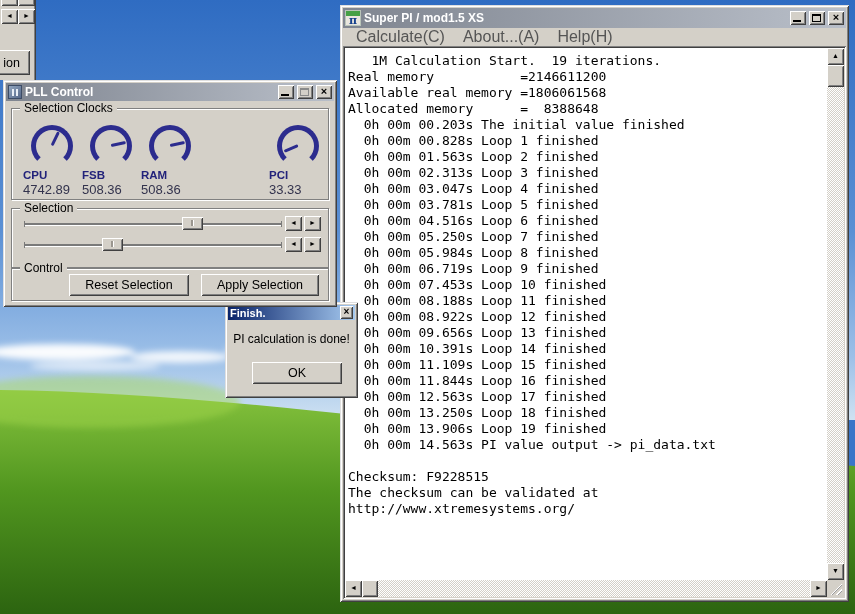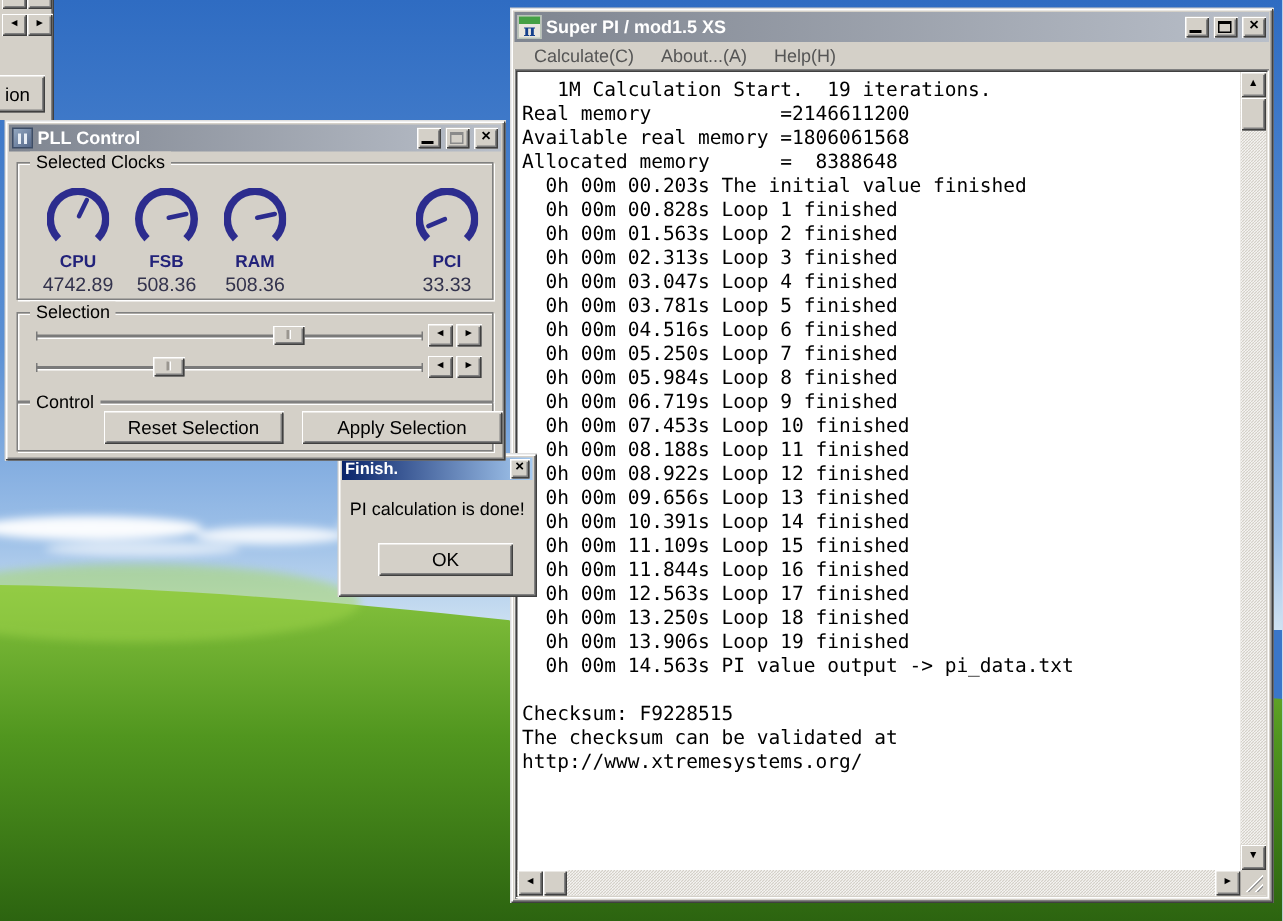--- a/index.html
+++ b/index.html
@@ -29,21 +29,21 @@
 
   .groupbox{position:absolute;border:1px solid #808080;
     box-shadow:inset 1px 1px 0 #fff,1px 1px 0 #fff;}
   .groupbox>.gb-label{position:absolute;top:-8px;left:8px;background:#d4d0c8;
     padding:0 4px;font-size:12px;color:#000;line-height:14px;}
 
   .btn{display:flex;align-items:center;justify-content:center;
     font-size:12.5px;color:#000;cursor:default;}
 
   
-  .dial-cell{position:absolute;width:58px;top:10px;text-align:center;}
+  .dial-cell{position:absolute;width:58px;top:10px;}
   .dial{position:relative;width:42px;height:42px;margin:6px auto 0;
     border:5px solid #2c2c8e;border-bottom-color:transparent;border-radius:50%;}
   .needle{position:absolute;left:50%;top:50%;width:15px;height:3px;margin-top:-2px;
     background:#2c2c8e;border-radius:2px;transform-origin:0 50%;}
   .dial-label{margin-top:2px;font-size:11.5px;font-weight:bold;color:#22227a;}
   .dial-value{margin-top:1px;font-size:13px;color:#33334d;}
 
   
   .rail-wrap{position:absolute;left:12px;width:258px;height:13px;}
   .rail{position:absolute;left:0;right:0;top:6px;height:2px;background:#7a7a7a;
@@ -51,21 +51,21 @@
   .rail:before,.rail:after{content:"";position:absolute;top:-2px;width:1px;height:6px;background:#7a7a7a;}
   .rail:before{left:0;} .rail:after{right:0;}
   .slider-thumb{position:absolute;top:0;width:21px;height:13px;}
   .slider-thumb:after{content:"";position:absolute;left:9px;top:3px;width:2px;height:6px;
     background:#9a968f;box-shadow:1px 0 0 #fff;}
   .arrow-btn{position:absolute;width:17px;height:15px;font-size:7px;line-height:14px;
     text-align:center;color:#000;}
 
   
   .menubar{height:18px;display:flex;align-items:center;padding-left:4px;
-    font-size:12px;color:#555;}
+    font-size:16px;color:#555;}
   .menu-item{padding:2px 9px;}
   .client{position:absolute;left:3px;top:41px;right:3px;bottom:3px;background:#fff;
     box-shadow:inset 1px 1px 0 #808080,inset -1px -1px 0 #ffffff,
                inset 2px 2px 0 #404040,inset -2px -2px 0 #d4d0c8;}
   .console{position:absolute;left:2px;top:2px;right:19px;bottom:19px;overflow:hidden;}
   .console pre{margin:0;padding:5px 0 0 3px;font-family:"DejaVu Sans Mono",monospace;
     font-size:13px;line-height:16px;color:#000;white-space:pre;}
   .checker{background-color:#d4d0c8;
     background-image:linear-gradient(45deg,#fff 25%,transparent 25%,transparent 75%,#fff 75%),
                      linear-gradient(45deg,#fff 25%,transparent 25%,transparent 75%,#fff 75%);
@@ -231,21 +231,21 @@
         </div>
       <div class="tb-btn raised">
         <span class="glyph-max disabled"></span>
         </div>
       <div class="tb-btn raised">
         <span class="glyph-close">×</span>
         </div>
     </div>
 
     <div class="groupbox" style="left:8px;top:28px;width:318px;height:92px;">
-      <span class="gb-label">Selected Clocks</span>
+      <span class="gb-label">Selection Clocks</span>
 
       <div class="dial-cell" style="left:11px;">
         <div class="dial" style="border-color: rgb(44, 44, 142) rgb(44, 44, 142) transparent;">
           <div class="needle" style="transform: rotate(-64deg); background: rgb(44, 44, 142);"></div>
         </div>
         <div class="dial-label">CPU</div>
         <div class="dial-value">4742.89</div>
       </div>
       <div class="dial-cell" style="left:70px;">
         <div class="dial" style="border-color: rgb(44, 44, 142) rgb(44, 44, 142) transparent;">
@@ -285,19 +285,19 @@
       </div>
       <div class="arrow-btn raised" style="left:273px;top:28px;"><span>◄</span></div>
       <div class="arrow-btn raised" style="left:292px;top:28px;"><span>►</span></div>
     </div>
 
     <div class="groupbox" style="left:8px;top:188px;width:318px;height:33px;">
       <span class="gb-label">Control</span>
       <div class="btn raised" style="position:absolute;left:57px;top:5px;width:120px;height:22px;">
         <span>Reset Selection</span>
       </div>
-      <div class="btn raised" style="position:absolute;left:189px;top:5px;width:134px;height:22px;">
+      <div class="btn raised" style="position:absolute;left:189px;top:5px;width:118px;height:22px;">
         <span>Apply Selection</span>
       </div>
     </div>
   </div>
 
 </div>
 
 </body></html>

